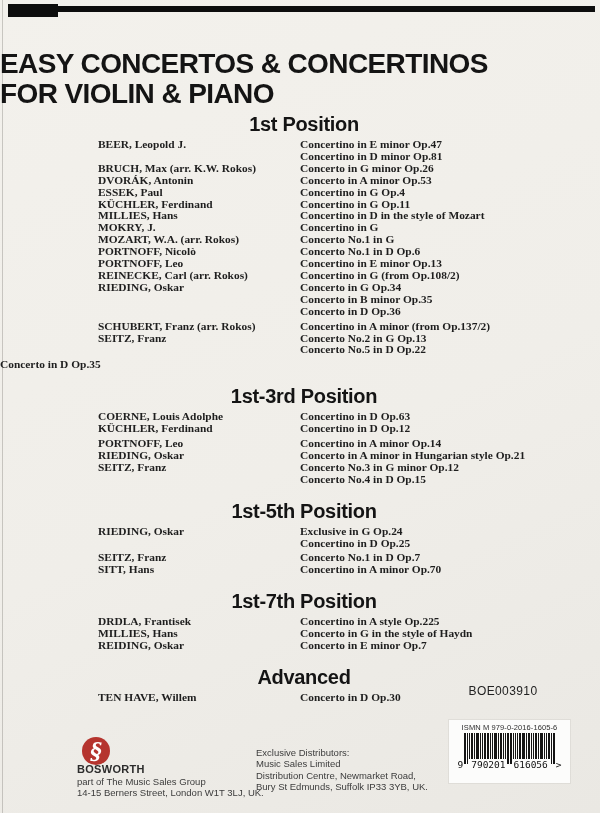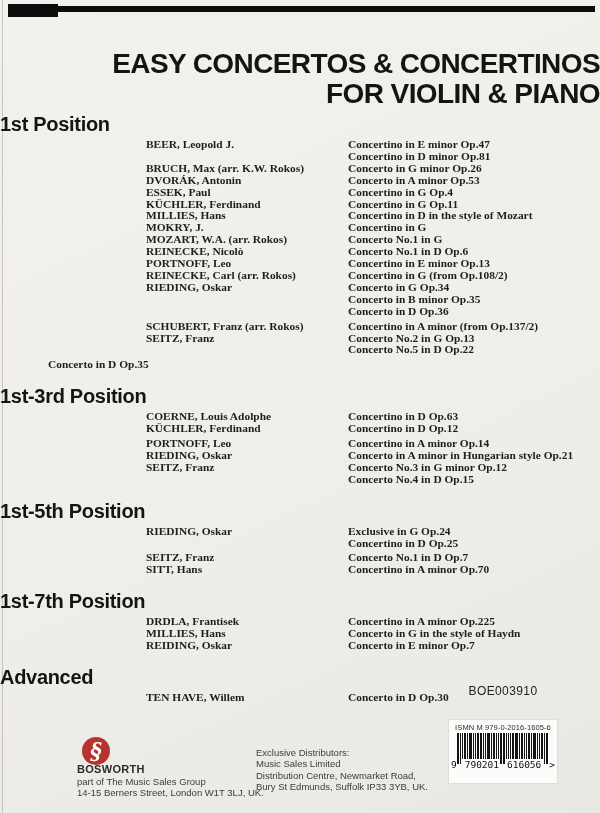--- a/index.html
+++ b/index.html
@@ -6,52 +6,52 @@
   .page {
     position:relative; width:600px; height:813px; overflow:hidden;
     background: linear-gradient(155deg, #f3f1ec 0%, #f0eee9 55%, #eae8e3 100%);
     font-family:"Liberation Sans", sans-serif; color:#1b1b1b;
   }
   .edge-line-left { position:absolute; left:2px; top:0; width:1px; height:813px; background:rgba(120,118,112,.35); }
   .scan-corner { position:absolute; left:8px; top:4px; width:50px; height:13px; background:#0d0d0d; }
   .scan-top-line { position:absolute; left:10px; top:6px; width:585px; height:6px; background:#0d0d0d; }
 
   .title {
-    position:absolute; top:49px; left:0; right:0; margin:0; text-align:right;
+    position:absolute; top:49px; left:0; right:0; margin:0; text-align:left;
     font-size:28px; line-height:30px; font-weight:bold; letter-spacing:-.6px; color:#141414;
   }
 
   #sections { position:absolute; top:112px; left:0; right:0; }
   .section-heading {
-    margin:13px 0 3px 0; font-size:20px; line-height:24px;
-    font-weight:bold; letter-spacing:-.3px; color:#141414;
+    margin:13px 0 3px 0; text-align:center; font-size:20px; line-height:24px;
+    font-weight:bold; letter-spacing:-.3px; color:#141414;padding-left:8px;
   }
   section:first-child .section-heading { margin-top:0; }
-  .rows { font-family:"Liberation Serif", serif; font-weight:bold; font-size:11.4px; color:#1e1e1e;padding-left:48px; }
+  .rows { font-family:"Liberation Serif", serif; font-weight:bold; font-size:11.4px; color:#1e1e1e; }
   .row { display:flex; line-height:11.9px; }
   .row.gap { margin-top:3px; }
   .composer { width:202px; margin-left:98px; white-space:nowrap; }
   .work { flex:1; white-space:nowrap; }
 
   .logo {
     position:absolute; left:82px; top:737px; width:28px; height:28px; border-radius:50%;
     background:#b5342e; color:#fff; text-align:center;
     font-family:"DejaVu Serif", serif; font-style:italic; font-weight:bold;
     font-size:22px; line-height:27px;
   }
   .pub-name { position:absolute; left:77px; top:763px; font-size:11px; font-weight:bold; letter-spacing:.3px; color:#2c2c2c; }
   .pub-line { position:absolute; left:77px; font-size:9.5px; color:#3c3c3c; }
   .pub-line.l2 { top:776px; }
   .pub-line.l3 { top:787px; }
 
   .dist { position:absolute; left:256px; top:747px; font-size:9.5px; line-height:11.3px; color:#3c3c3c; }
 
   .cat-number { position:absolute; left:449px; top:684px; width:108px; text-align:center; font-size:12px; letter-spacing:.4px; color:#222; }
   .barcode-box {
-    position:absolute; left:449px; top:720px; width:108px; height:63px;
+    position:absolute; left:449px; top:720px; width:121px; height:63px;
     background:#fcfcfb; box-shadow:0 0 0 1px rgba(0,0,0,.05);
   }
   .ismn { margin-top:3px; text-align:center; font-size:7.5px; letter-spacing:.1px; color:#2e2e2e; white-space:nowrap; }
   .bars { height:31px; width:92px; margin:1px auto 0; display:flex; align-items:flex-start; }
   .bars span { display:block; height:26px; background:#141414; flex:none; }
   .bars span.tall { height:31px; }
   .digits {
     width:104px; margin:-5px auto 0; display:flex; justify-content:space-between;
     font-family:"DejaVu Sans Mono", monospace; font-size:9.5px; color:#111;
   }
@@ -113,21 +113,21 @@
       <div class="composer">MOKRY, J.</div>
       <div class="work">Concertino in G</div>
     </div>
 
     <div class="row">
       <div class="composer">MOZART, W.A. (arr. Rokos)</div>
       <div class="work">Concerto No.1 in G</div>
     </div>
 
     <div class="row">
-      <div class="composer">REINECKE, Nicolò</div>
+      <div class="composer">PORTNOFF, Nicolò</div>
       <div class="work">Concerto No.1 in D Op.6</div>
     </div>
 
     <div class="row">
       <div class="composer">PORTNOFF, Leo</div>
       <div class="work">Concertino in E minor Op.13</div>
     </div>
 
     <div class="row">
       <div class="composer">REINECKE, Carl (arr. Rokos)</div>
@@ -232,21 +232,21 @@
       <div class="work">Concertino in A minor Op.70</div>
     </div>
   </div>
     </section>
 
     <section>
       <h2 class="section-heading">1st-7th Position</h2>
       <div class="rows">
     <div class="row">
       <div class="composer">DRDLA, Frantisek</div>
-      <div class="work">Concertino in A minor Op.225</div>
+      <div class="work">Concertino in A style Op.225</div>
     </div>
 
     <div class="row">
       <div class="composer">MILLIES, Hans</div>
       <div class="work">Concerto in G in the style of Haydn</div>
     </div>
 
     <div class="row">
       <div class="composer">REIDING, Oskar</div>
       <div class="work">Concerto in E minor Op.7</div>

